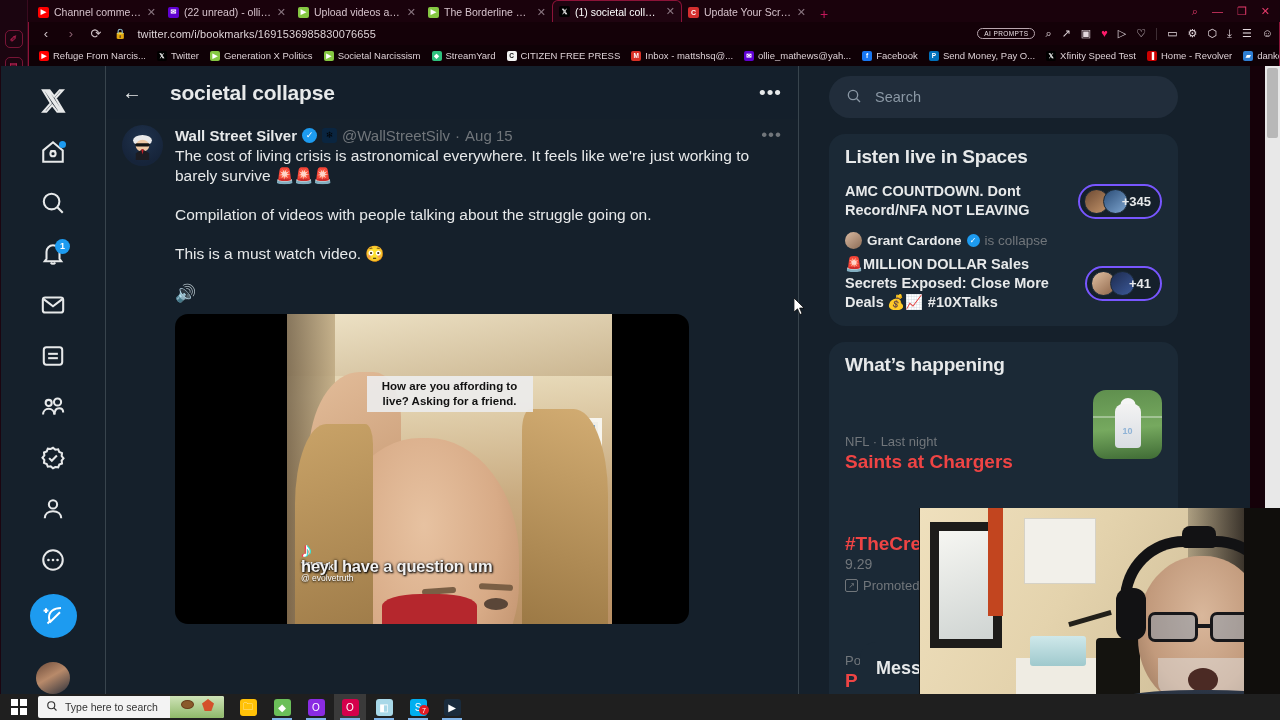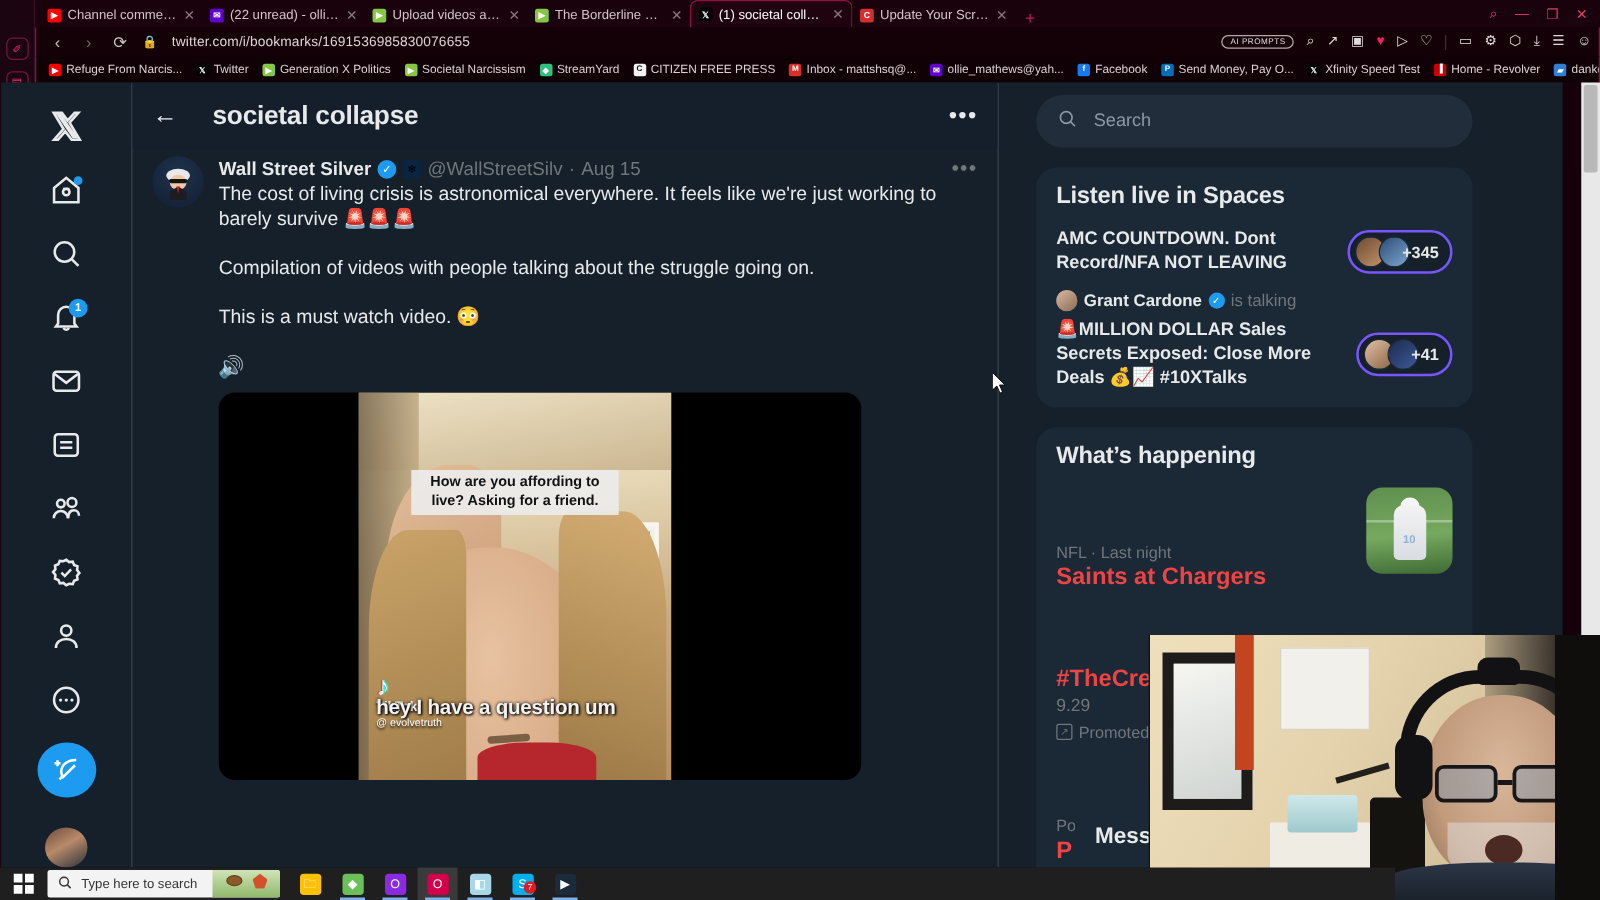--- a/index.html
+++ b/index.html
@@ -180,21 +180,21 @@
   .tw-more { margin-left: auto; color: #71767b; font-size: 17px; letter-spacing: 1px;}
   .tw-text { color: #e7e9ea; font-size: 15.5px; line-height: 20px; margin-top: 1px; }
   .tw-text p { margin-bottom: 19px; }
   .tw-audio { color: #e7e9ea; font-size: 17px; margin: 2px 0 10px 0; }
 
   .video-wrap {
     position: relative; width: 514px; height: 310px; background: #000;
     border-radius: 13px; overflow: hidden; margin-left: 0;
   }
   .video-inner {
-    position: absolute; left: 112px; top: 0; width: 250px; height: 310px;
+    position: absolute; left: 112px; top: 0; width: 325px; height: 310px;
     background: linear-gradient(175deg,#d7c7a4 0%,#e7d9b8 25%,#c9ab80 60%,#b98f63 100%);
     overflow: hidden;
     text-decoration: underline;
   }
   .vid-wallshadow { position:absolute; left:0; top:0; width:48px; height:100%;
        background: linear-gradient(90deg,#6d5b42,#bda77f); opacity:.8;}
   .vid-ceiling { position:absolute; left:0; top:0; width:100%; height:62px;
        background: linear-gradient(170deg,#efe4c8,#cbb691); }
   .vid-pic { position:absolute; right:10px; top:104px; width:44px; height:64px;
        background:#f0efe8; border:4px solid #f7f5ee; }
@@ -334,21 +334,21 @@
   .wc-mouth { position:absolute; left:268px; top:160px; width:30px; height:24px;
     background:#4b2a24; border-radius:50%; }
   .wc-beard { position:absolute; left:238px; top:150px; width:92px; height:48px;
     background: rgba(225,225,225,.5); border-radius: 0 0 48% 48%;}
   .wc-body { position:absolute; left:188px; bottom:0; width:190px; height:30px;
     background: linear-gradient(180deg,#2c3646,#1b222c); border-radius: 46% 46% 0 0;}
   .wc-shadow { position:absolute; right:0; top:0; width:36px; height:100%; background:#100e0c;}
 
   
   .taskbar {
-    position: absolute; left: 0; bottom: 0; width: 1116px; height: 26px;
+    position: absolute; left: 0; bottom: 0; width: 1280px; height: 26px;
     background: #1f1f1f; display: flex; align-items: center; gap: 0;
   }
   .start-btn { width: 38px; height: 26px; display:flex;align-items:center;justify-content:center;}
   .start-sq { display: grid; grid-template-columns: 7px 7px; grid-template-rows: 7px 7px; gap: 2px;}
   .start-sq i { background:#fff; display:block;}
   .tb-search {
     width: 186px; height: 22px; background: #f3f3f3; border-radius: 2px;
     display: flex; align-items: center; gap: 7px; padding: 0 8px; position: relative; overflow: hidden;
   }
   .tb-search .mg { color: #333; font-size: 11px;}
@@ -687,21 +687,21 @@
             <span class="lst-av" style="background:linear-gradient(140deg,#6d4a33,#c3946a)"></span>
             <span class="lst-av" style="background:linear-gradient(140deg,#2b4d77,#7ea5cf)"></span>
             <span class="lst-count">+345</span>
           </div>
         </div>
 
         <div class="host-row">
           <span class="host-av"></span>
           <span class="host-name">Grant Cardone</span>
           <span class="host-verified">✓</span>
-          <span class="host-sub">is talking</span>
+          <span class="host-sub">is collapse</span>
         </div>
 
         <div class="space-row">
           <div class="space-title">🚨MILLION DOLLAR Sales Secrets Exposed: Close More Deals 💰📈 #10XTalks</div>
           <div class="listeners">
             <span class="lst-av" style="background:linear-gradient(140deg,#e0c0a2,#8d6448)"></span>
             <span class="lst-av" style="background:linear-gradient(140deg,#1d2a4d,#3c5a9a)"></span>
             <span class="lst-count">+41</span>
           </div>
         </div>

